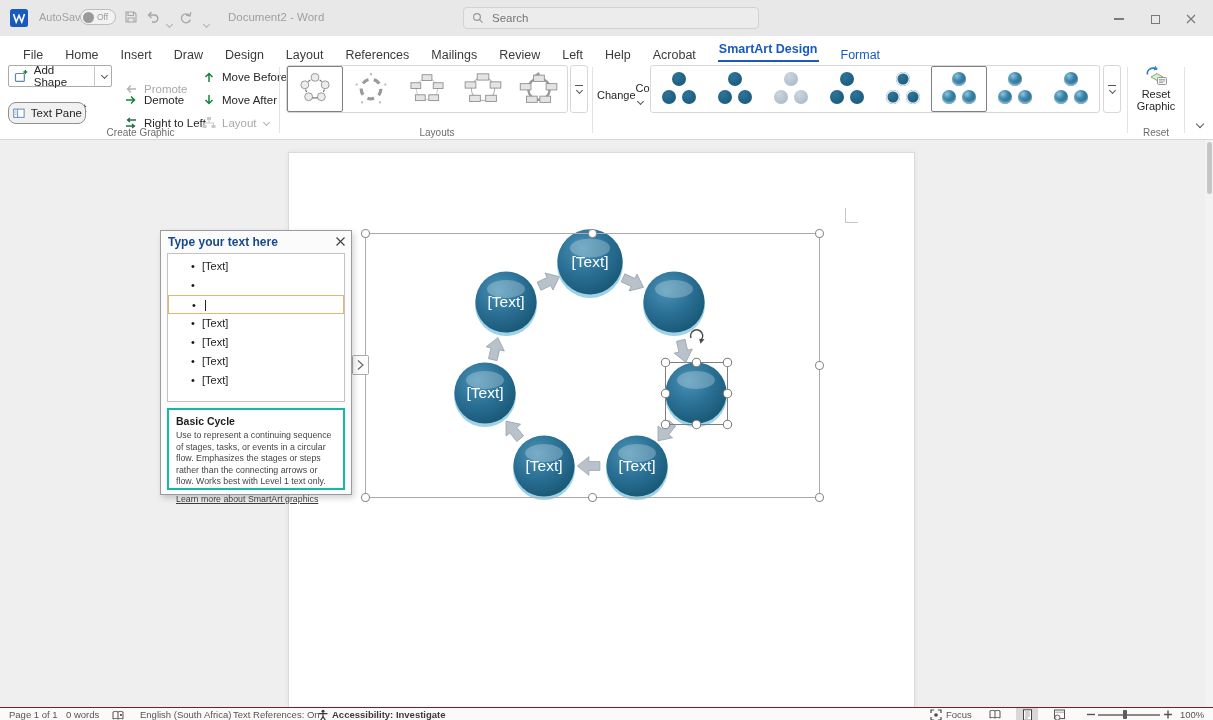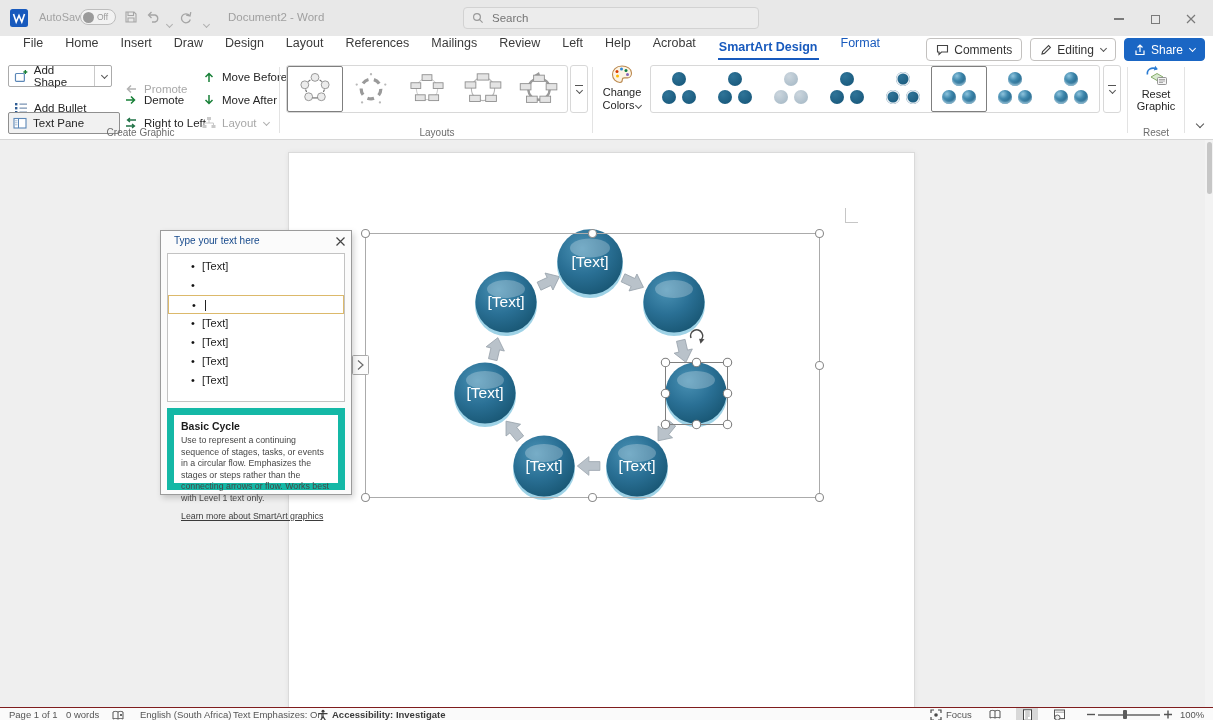--- a/index.html
+++ b/index.html
@@ -17,21 +17,21 @@
   #autosave-toggle .tgl-txt{font-size:8.5px;color:#9a9a9a;}
   .tb-ic{position:absolute;top:10px;}
   #doc-title{position:absolute;left:228px;top:11px;font-size:11.5px;color:#a0a0a0;}
   #searchbox{position:absolute;left:463px;top:7px;width:296px;height:22px;background:#ececec;border:1px solid #d2d2d2;border-radius:4px;display:flex;align-items:center;padding:0 8px;gap:6px;}
   #searchbox input{border:none;outline:none;background:transparent;font-size:11.5px;color:#7d7d7d;width:220px;font-family:inherit;}
   .winbtn{position:absolute;top:13px;width:12px;height:12px;display:flex;align-items:center;justify-content:center;}
 
   
   #tabbar{position:absolute;left:0;top:36px;width:100%;height:26px;background:#fff;}
   #tabbar .tabs{display:flex;align-items:center;height:100%;padding-left:12px;}
-  .tab{padding:0 11px;font-size:12.5px;color:#3b3b3b;height:100%;display:flex;align-items:flex-start;cursor:default;}
+  .tab{padding:0 11px;font-size:12.5px;color:#3b3b3b;height:100%;display:flex;align-items:flex-end;cursor:default;}
   .tab.active span{color:#185abd;font-weight:700;border-bottom:2.5px solid #185abd;padding:4px 1px;}
   .tab.accent{color:#185abd;}
   .tab-actions{position:absolute;right:8px;top:2px;display:flex;gap:8px;align-items:center;}
   .pill-btn{display:flex;align-items:center;gap:5px;height:23px;padding:0 9px;border:1px solid #c3c1bf;border-radius:4px;background:#fff;font-size:12px;color:#333;font-family:inherit;}
   #btn-share{background:#1a66c4;border-color:#1a66c4;color:#fff;}
 
   
   #ribbon{position:absolute;left:0;top:62px;width:100%;height:78px;background:#fff;border-bottom:1px solid #d6d6d6;}
   .rdiv{position:absolute;top:5px;bottom:6px;width:1px;background:#e3e3e3;}
   .grp-label{position:absolute;bottom:2px;left:0;width:100%;text-align:center;font-size:10px;color:#6d6d6d;}
@@ -45,21 +45,21 @@
   #btn-addshape .main{display:flex;align-items:center;gap:5px;padding:0 4px;font-size:11.5px;flex:1;}
   #btn-addshape .drop{width:17px;height:100%;border-left:1px solid #c9c9c9;display:flex;align-items:center;justify-content:center;}
   #btn-textpane{border:1px solid #8f8f8f;border-radius:2px;background:#f1f1f1;}
   #g2{position:absolute;left:282px;top:0;width:310px;height:78px;}
   .gal-frame{position:absolute;display:flex;border:1px solid #d8d8d8;border-radius:3px;background:#fff;}
   .lay-cell{width:56px;height:46px;display:flex;align-items:center;justify-content:center;}
   .lay-cell.selected{border:1px solid #7f7f7f;border-radius:2px;}
   .more-btn{position:absolute;width:18px;height:48px;border:1px solid #d8d8d8;border-radius:3px;display:flex;flex-direction:column;align-items:center;justify-content:center;background:#fff;}
   .more-g{width:8px;height:0;border-top:1.5px solid #555;margin-bottom:3px;}
   #g3{position:absolute;left:595px;top:0;width:532px;height:78px;}
-  #btn-changecolors{position:absolute;left:2px;top:2px;width:50px;height:62px;display:flex;flex-direction:column;align-items:center;font-size:11px;color:#262626;}
+  #btn-changecolors{position:absolute;left:2px;top:2px;width:50px;height:62px;display:flex;flex-direction:row;align-items:center;font-size:11px;color:#262626;}
   #btn-changecolors .ln{line-height:13px;}
   .sa-thumb{width:56px;height:46px;position:relative;}
   .sa-thumb.selected{outline:1px solid #7f7f7f;outline-offset:-1px;border-radius:2px;}
   .sa-thumb .c{position:absolute;width:14px;height:14px;border-radius:50%;}
   .sa-thumb .t{left:21px;top:6px;}
   .sa-thumb .bl{left:11px;top:24px;}
   .sa-thumb .br{left:31px;top:24px;}
   .sa-thumb.flat .c{background:radial-gradient(circle at 35% 30%, #2f7498, #1c5d80 70%);}
   .sa-thumb.light .c{background:radial-gradient(circle at 35% 30%, #ccd6de, #aebfcb 70%);}
   .sa-thumb.edge .c{background:radial-gradient(circle at 35% 30%, #2f7498, #1c5d80 70%);box-shadow:inset 0 0 0 1.5px #e8eef3;}
@@ -72,28 +72,28 @@
   
   #canvas{position:absolute;left:0;top:140px;width:100%;height:567px;background:#efefef;overflow:hidden;}
   #page{position:absolute;left:288px;top:12px;width:627px;height:556px;background:#fff;border:1px solid #dadada;box-shadow:0 0 5px rgba(0,0,0,.06);}
   #margin-mark{position:absolute;left:556px;top:55px;width:13px;height:15px;border-left:1px solid #c6c6c6;border-bottom:1px solid #c6c6c6;}
   #smartart{position:absolute;left:340px;top:60px;pointer-events:none;}
   #vscroll{position:absolute;right:0;top:0;width:8px;height:100%;background:#f3f3f3;}
   #vscroll .thumb{position:absolute;top:2px;left:1.5px;width:5px;height:52px;border-radius:3px;background:#c6c6c6;}
 
   
   #textpane{position:absolute;left:160px;top:90px;width:192px;height:265px;background:#fbfbfb;border:1px solid #9b9b9b;box-shadow:2px 3px 6px rgba(0,0,0,.18);z-index:5;}
-  #tp-title{position:absolute;left:13px;top:4px;font-size:10px;font-weight:400;color:#174a8c;}
+  #tp-title{position:absolute;left:7px;top:4px;font-size:12px;font-weight:700;color:#174a8c;}
   #tp-close{position:absolute;right:5px;top:4px;width:12px;height:12px;display:flex;align-items:center;justify-content:center;}
   #tp-list{position:absolute;left:6px;top:22px;width:178px;height:149px;background:#fff;border:1px solid #c3c3c3;padding-top:3px;}
   .tp-row{position:relative;height:19px;font-size:11px;color:#1c1c1c;line-height:19px;padding-left:34px;}
   .tp-row::before{content:"\2022";position:absolute;left:23px;color:#111;}
   .tp-row.current{border:1px solid #dcb96b;background:#fff;}
   .tp-caret{display:inline-block;width:1px;height:11px;background:#222;vertical-align:-2px;margin-left:2px;}
-  #tp-info{position:absolute;left:6px;top:177px;width:178px;height:82px;background:#fff;border:7px solid #14b8a6;padding:5px 7px;}
+  #tp-info{position:absolute;left:6px;top:177px;width:178px;height:82px;background:#fff;border:2px solid #14b8a6;padding:5px 7px;}
   #tp-info h4{margin:0 0 3px 0;font-size:10.5px;color:#1c1c1c;}
   #tp-info p{margin:0;font-size:8.8px;line-height:1.32;color:#454545;}
   #tp-info a{display:inline-block;margin-top:4px;font-size:8.8px;color:#3b3b3b;text-decoration:underline;}
 
   
   #statusbar{position:absolute;left:0;top:707px;width:100%;height:13px;background:#fafafa;border-top:1px solid #7f1d1d;font-size:9.5px;color:#555;}
   #statusbar .sitem{position:absolute;top:1px;line-height:11px;white-space:nowrap;}
   #statusbar .bold{font-weight:700;color:#3b3b3b;}
   .view-ic{position:absolute;top:0;width:22px;height:13px;display:flex;align-items:center;justify-content:center;}
   .view-ic.selected{background:#d8d8d8;}
@@ -187,43 +187,20 @@
       <div class="tab">
           <span>Acrobat</span>
         </div>
       <div class="tab active">
           <span>SmartArt Design</span>
         </div>
       <div class="tab accent">
           <span>Format</span>
         </div>
     </div>
-    <div class="tab-actions">
-      <button class="pill-btn" id="btn-comments">
-        <svg width="13" height="12" viewBox="0 0 13 12">
-            <path d="M1.5 1.5 H11.5 V8 H5.5 L3 10.5 V8 H1.5 Z" stroke="#444" stroke-width="1.1" fill="none"></path>
-          </svg>
-        <span>Comments</span>
-      </button>
-      <button class="pill-btn" id="btn-editing">
-        <svg width="12" height="12" viewBox="0 0 12 12">
-            <path d="M2 10 L2.6 7.6 L8.6 1.6 L10.4 3.4 L4.4 9.4 Z" stroke="#444" stroke-width="1.1" fill="none"></path>
-          </svg>
-        <span>Editing</span>
-        <i class="chev"></i>
-      </button>
-      <button class="pill-btn" id="btn-share">
-        <svg width="12" height="12" viewBox="0 0 12 12">
-            <path d="M6 8 V1.5 M3.5 3.5 L6 1 L8.5 3.5" stroke="#fff" stroke-width="1.2" fill="none"></path>
-            <path d="M2 6.5 V10.5 H10 V6.5" stroke="#fff" stroke-width="1.2" fill="none"></path>
-          </svg>
-        <span>Share</span>
-        <i class="chev white"></i>
-      </button>
-    </div>
   </div>
 
   <div id="ribbon">
 
     <div id="g1">
       <div id="btn-addshape">
         <span class="main">
           <svg width="16" height="16" viewBox="0 0 16 16">
               <rect x="2.5" y="5.5" width="9" height="8" rx="1" stroke="#5b87b7" stroke-width="1.2" fill="#fff"></rect>
               <path d="M12.5 2 V6 M10.5 4 H14.5" stroke="#188038" stroke-width="1.4"></path>
@@ -236,21 +213,21 @@
       </div>
       <div class="sbtn" style="left:8px;top:35px;">
         <svg width="16" height="16" viewBox="0 0 16 16">
             <rect x="2" y="3" width="2.4" height="2.4" fill="#2f5d94"></rect>
             <rect x="2" y="7" width="2.4" height="2.4" fill="#2f5d94"></rect>
             <rect x="2" y="11" width="2.4" height="2.4" fill="#2f5d94"></rect>
             <path d="M6.5 4.2 H14 M6.5 8.2 H14 M6.5 12.2 H14" stroke="#7a93b3" stroke-width="1.2"></path>
           </svg>
         <span>Add Bullet</span>
       </div>
-      <div class="sbtn" id="btn-textpane" style="left:6px;top:50px;width:112px;">
+      <div class="sbtn" id="btn-textpane" style="left:6px;top:40px;width:78px;border-radius:8px;">
         <svg width="16" height="16" viewBox="0 0 16 16">
             <rect x="2" y="3.5" width="12" height="9.5" stroke="#5b87b7" stroke-width="1.1" fill="#fff"></rect>
             <path d="M6.5 3.5 V13" stroke="#5b87b7" stroke-width="1"></path>
             <path d="M3 5.8 H5.5 M3 7.8 H5.5 M3 9.8 H5.5" stroke="#9cb4cd" stroke-width="0.9"></path>
           </svg>
         <span>Text Pane</span>
       </div>
       <div class="sbtn disabled" style="left:118px;top:16px;">
         <svg width="16" height="16" viewBox="0 0 16 16">
             <path d="M13 8 H5 M8 4.5 L4.5 8 L8 11.5" stroke="#b3b3b3" stroke-width="1.5" fill="none"></path>
@@ -590,21 +567,21 @@
   <div id="statusbar">
     <span class="sitem" style="left:9px">Page 1 of 1</span>
     <span class="sitem" style="left:66px">0 words</span>
     <span class="sitem" style="left:112px;top:1px">
       <svg width="13" height="12" viewBox="0 0 13 12">
           <path d="M1 3 C2.5 2.2 4.5 2.2 6 3 C7.5 2.2 9.5 2.2 11 3 V10 C9.5 9.3 7.5 9.3 6 10 C4.5 9.3 2.5 9.3 1 10 Z M6 3 V10" stroke="#555" stroke-width="1" fill="none"></path>
           <path d="M8 5 L10 7 M10 5 L8 7" stroke="#555" stroke-width="0.9"></path>
         </svg>
     </span>
     <span class="sitem" style="left:140px">English (South Africa)</span>
-    <span class="sitem" style="left:233px">Text Emphasizes: On</span>
+    <span class="sitem" style="left:233px">Text References: On</span>
     <span class="sitem" style="left:317px;top:1px">
       <svg width="12" height="12" viewBox="0 0 12 12">
           <circle cx="6" cy="2.2" r="1.5" fill="#3b3b3b"></circle>
           <path d="M1.5 4.6 H10.5 M6 4.6 V7.6 M6 7.6 L3.6 11.3 M6 7.6 L8.4 11.3" stroke="#3b3b3b" stroke-width="1.2" fill="none"></path>
         </svg>
     </span>
     <span class="sitem bold" style="left:332px">Accessibility: Investigate</span>
 
     <span class="sitem" style="left:930px;top:1px">
       <svg width="12" height="12" viewBox="0 0 12 12">

